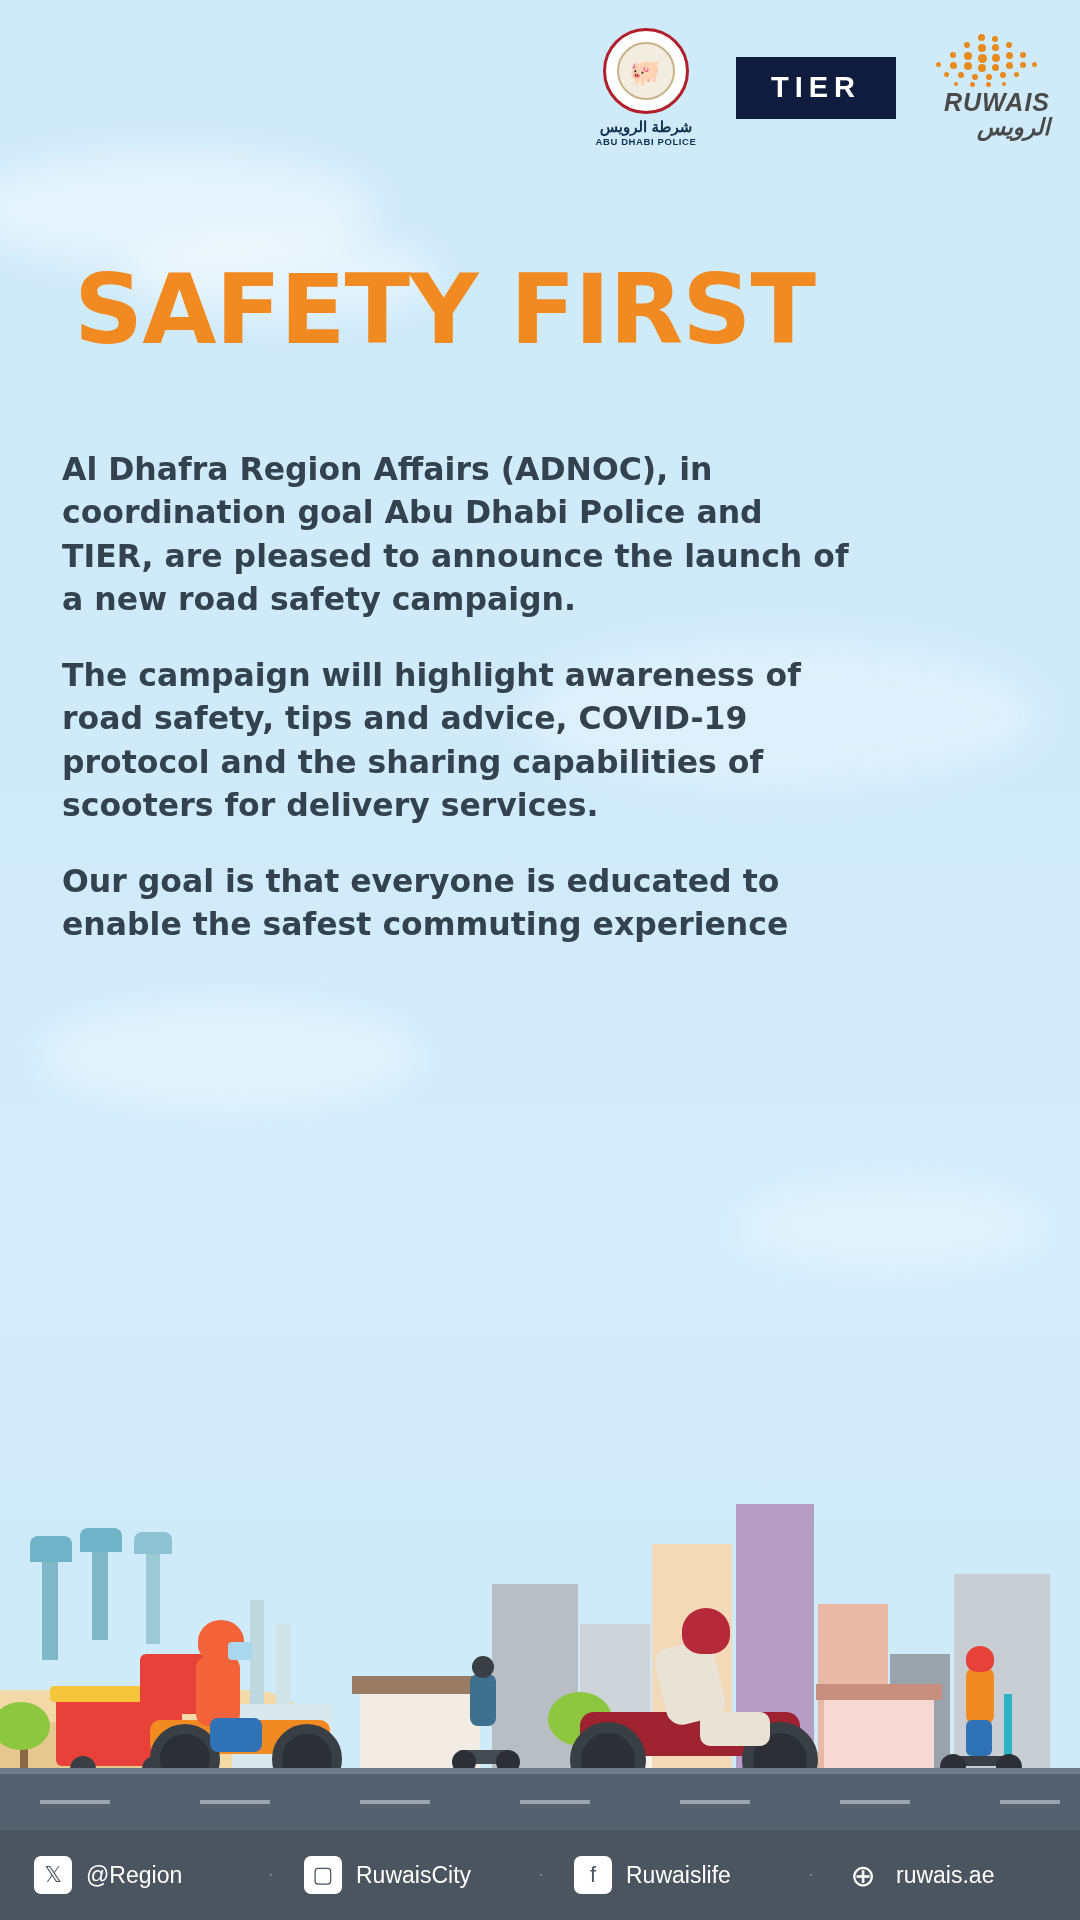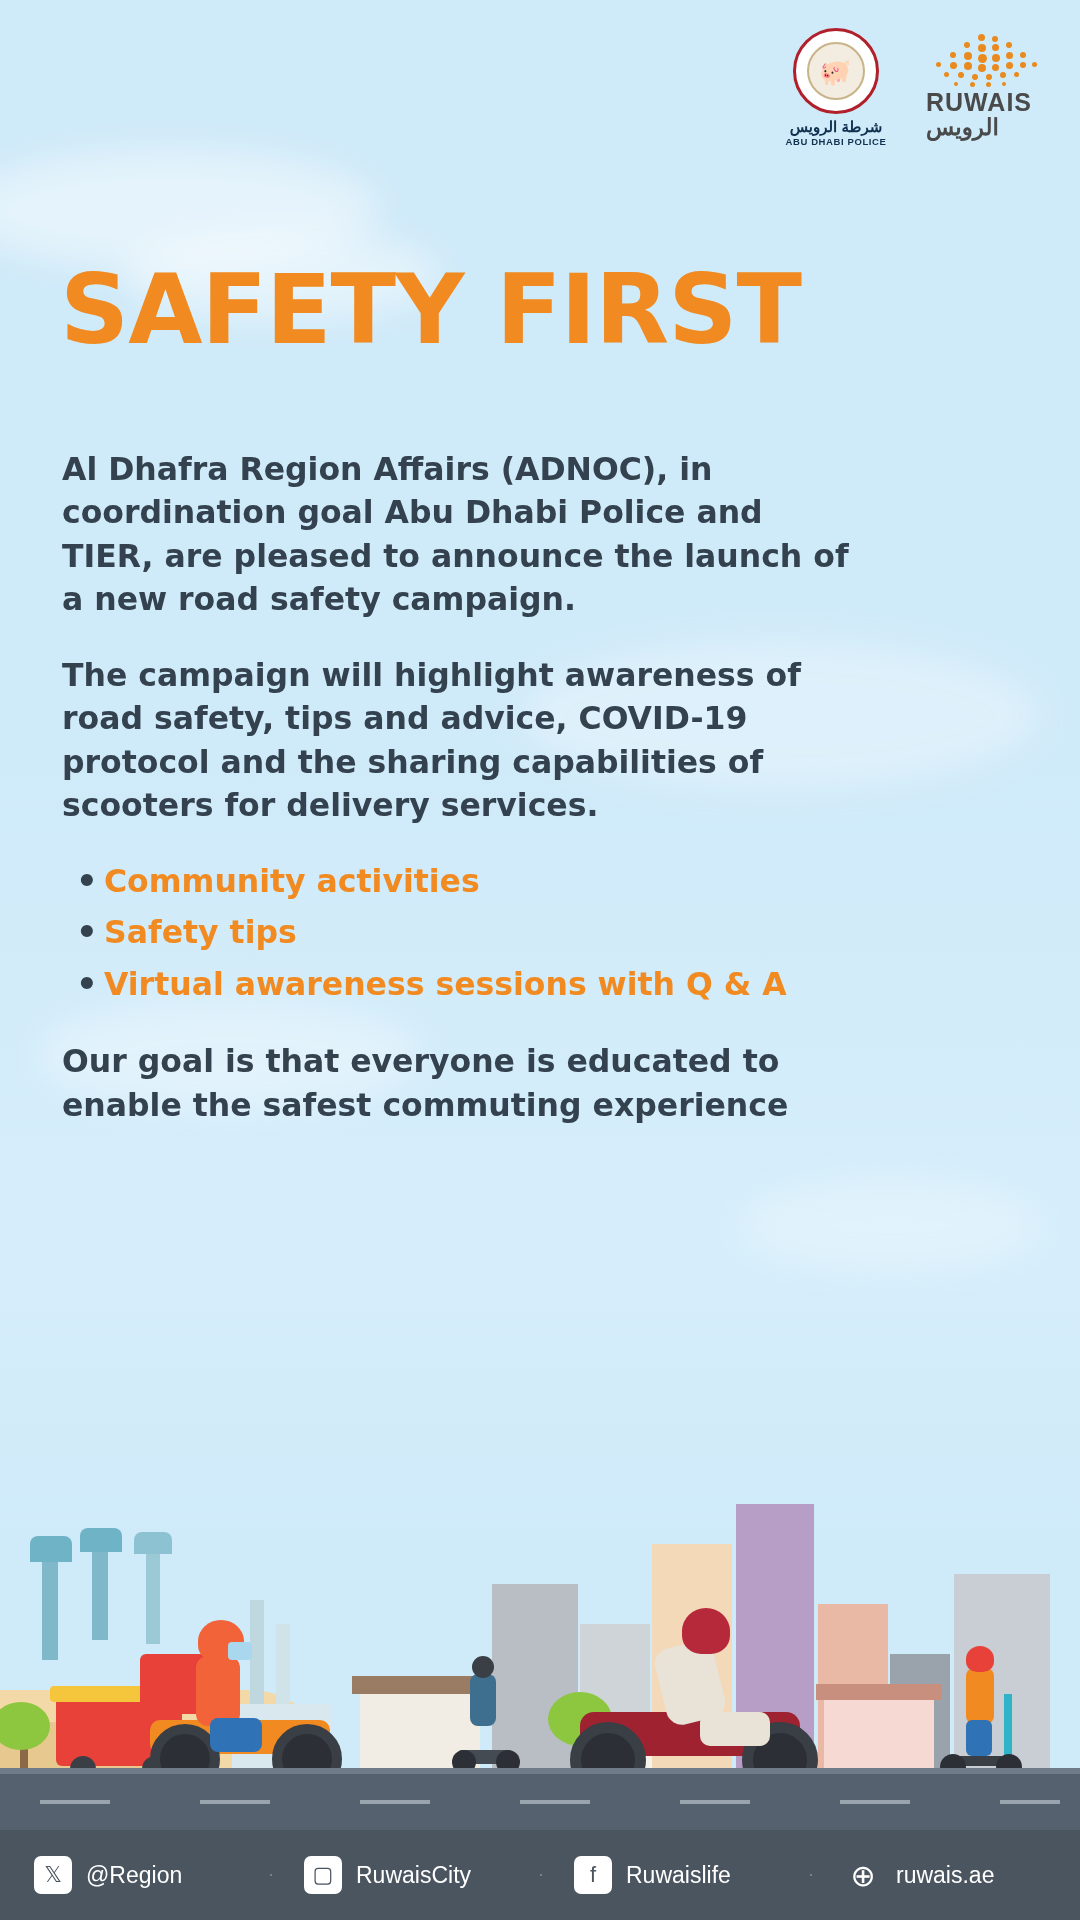--- a/index.html
+++ b/index.html
@@ -64,33 +64,33 @@
 
   .tier-logo {
     width: 160px; height: 62px;
     background: #101c3d;
     display: flex; align-items: center; justify-content: center;
   }
   .tier-logo span {
     color: #fff; font-size: 29px; letter-spacing: 6px; font-weight: bold;
   }
 
-  .ruwais-logo { width: 124px; text-align: left; }
+  .ruwais-logo { width: 124px; text-align: right; font-style: italic; }
   .ruwais-dots { height: 56px; position: relative; }
   .ruwais-dots i {
     position: absolute; display: block;
     border-radius: 50%; background: #e98a1f;
   }
   .ruwais-name { font-size: 25px; font-weight: bold; color: #4a4a4a; letter-spacing: 1px; line-height: 1; }
   .ruwais-ar { font-size: 23px; font-weight: bold; color: #4a4a4a; direction: rtl; line-height: 1.1;}
 
   
   .title {
     position: absolute;
-    left: 60px; top: 262px;
+    left: 74px; top: 262px;
     font-size: 96px;
     line-height: 1;
     font-weight: bold;
     color: #f08a21;
     letter-spacing: -1px;
     font-family: "DejaVu Sans", sans-serif;
     z-index: 4;
   }
 
   
@@ -202,20 +202,23 @@
     <div class="adp-logo">
       <div class="adp-crest">
         <div class="inner">
           <div class="falcon">🐖</div>
         </div>
       </div>
       <div class="adp-ar">شرطة الرويس</div>
       <div class="adp-en">ABU DHABI POLICE</div>
     </div>
 
+    <div class="tier-logo">
+      <span>TIER</span>
+    </div>
 
     <div class="ruwais-logo">
       <div class="ruwais-dots" id="ruwais-dots">
           <i style="left: 52px; top: 0px; width: 7px; height: 7px;"></i>
           <i style="left: 66px; top: 2px; width: 6px; height: 6px;"></i>
           <i style="left: 38px; top: 8px; width: 6px; height: 6px;"></i>
           <i style="left: 52px; top: 10px; width: 8px; height: 8px;"></i>
           <i style="left: 66px; top: 10px; width: 7px; height: 7px;"></i>
           <i style="left: 80px; top: 8px; width: 6px; height: 6px;"></i>
           <i style="left: 24px; top: 18px; width: 6px; height: 6px;"></i>
@@ -246,25 +249,20 @@
       <div class="ruwais-name">RUWAIS</div>
       <div class="ruwais-ar">الرويس</div>
     </div>
   </div>
 
   <div class="title">SAFETY FIRST</div>
 
   <div class="body-copy">
     <p>Al Dhafra Region Affairs (ADNOC), in coordination goal Abu Dhabi Police and TIER, are pleased to announce the launch of a new road safety campaign.</p>
     <p>The campaign will highlight awareness of road safety, tips and advice, COVID-19 protocol and the sharing capabilities of scooters for delivery services.</p>
-    <ul class="bullets">
-      <li>Community activities</li>
-      <li>Safety tips</li>
-      <li>Virtual awareness sessions with Q &amp; A</li>
-    </ul>
     <p>Our goal is that everyone is educated to enable the safest commuting experience</p>
   </div>
 
   <div class="scene">
 
     <div class="sand"></div>
     <div class="sand2"></div>
 
     <div class="bldg" style="left:42px;bottom:170px;width:16px;height:120px;background:#7fb8c9;"></div>
     <div class="bldg" style="left:30px;bottom:268px;width:42px;height:26px;background:#6fb3c6;border-radius:8px 8px 0 0;"></div>

